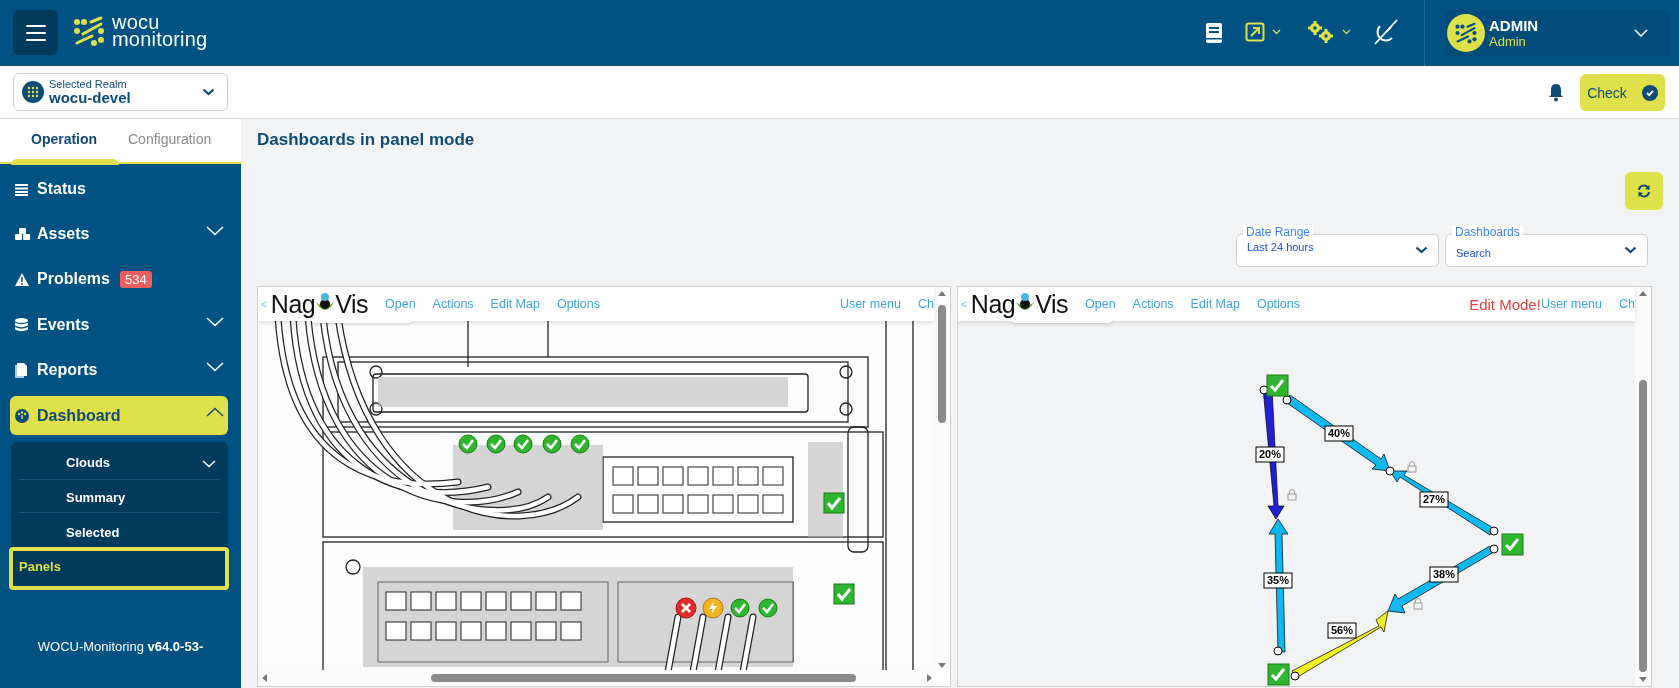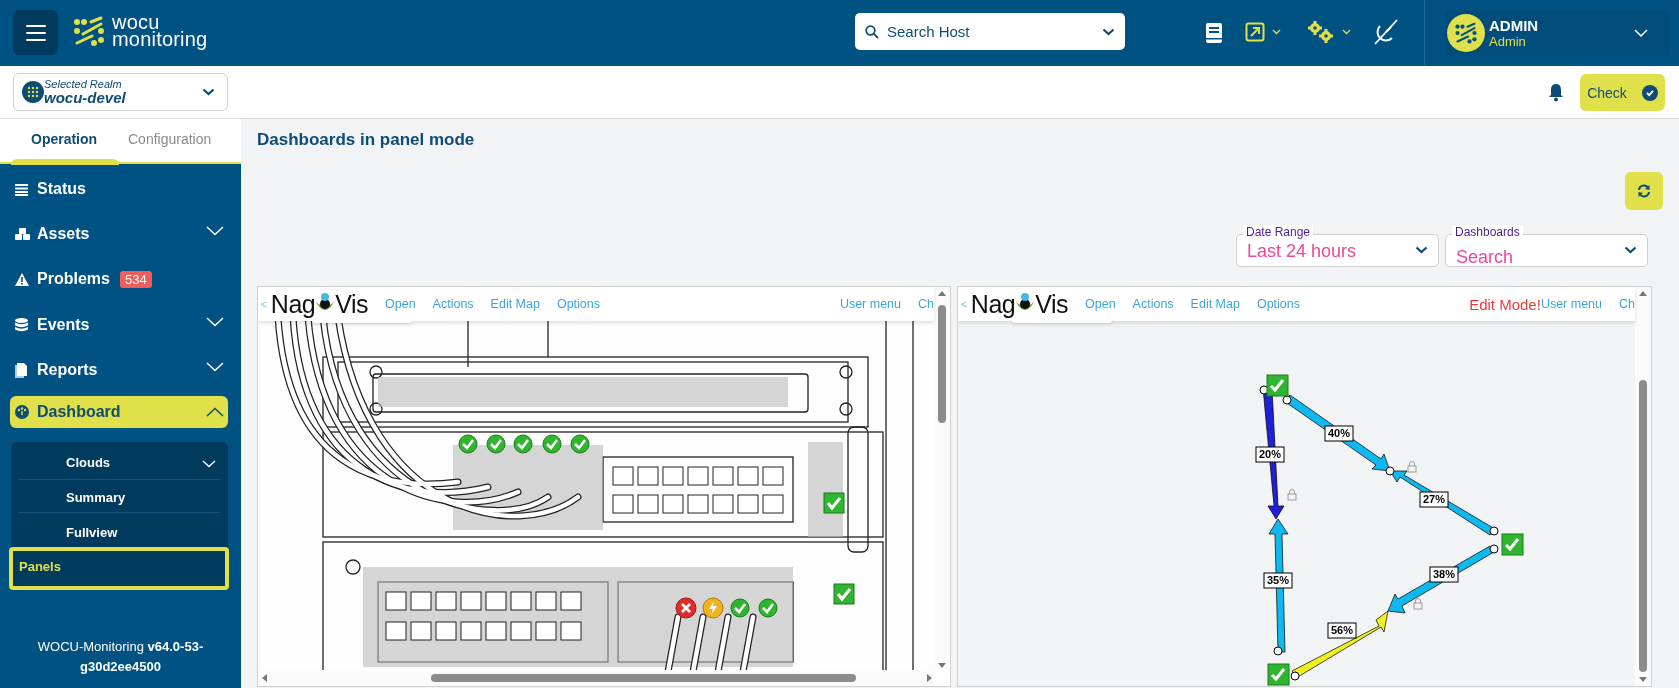--- a/index.html
+++ b/index.html
@@ -19,21 +19,21 @@
   .user-box { position: absolute; left: 1445px; top: 10px; width: 225px; height: 46px; background: #004c7a; border-radius: 6px; display: flex; align-items: center; padding-left: 2px; cursor: pointer; }
   .avatar { width: 38px; height: 38px; border-radius: 50%; background: #dfe04a; display: flex; align-items: center; justify-content: center; }
   .user-name { margin-left: 4px; }
   .user-name .n1 { color: #fff; font-weight: bold; font-size: 15px; line-height: 16px; }
   .user-name .n2 { color: #dfe04a; font-size: 13px; line-height: 15px; }
 
   
   .subbar { position: absolute; left: 0; top: 66px; width: 1679px; height: 53px; background: #fff; border-bottom: 1px solid #dcdcdc; }
   .realm { position: absolute; left: 13px; top: 7px; width: 215px; height: 38px; border: 1px solid #cfcfcf; border-radius: 6px; display: flex; align-items: center; padding-left: 8px; cursor: pointer; }
   .realm-dot { width: 22px; height: 22px; border-radius: 50%; background: #0f4c75; display: flex; align-items: center; justify-content: center; }
-  .realm-text { flex: 1; font-style: italic; }
+  .realm-text { margin-left: 5px; flex: 1; }
   .realm-text .l1 { color: #0f4c75; font-size: 11px; line-height: 11px; }
   .realm-text .l2 { color: #0f4c75; font-size: 15px; font-weight: bold; line-height: 15px; }
   .crumbs { position: absolute; left: 258px; top: 8px; color: #0f4c75; font-size: 14px; line-height: 20px; }
   .crumbs .c2 { font-weight: bold; }
   .crumbs .c2 .sep { font-weight: bold; }
   .bell { position: absolute; left: 1548px; top: 17px; cursor: pointer; }
   .check-btn { position: absolute; left: 1580px; top: 8px; width: 85px; height: 37px; background: #dfe04a; border-radius: 6px; display: flex; align-items: center; justify-content: center; gap: 15px; color: #0f4c75; font-size: 14px; cursor: pointer; }
   .check-btn .cc { width: 16px; height: 16px; border-radius: 50%; background: #0f4c75; display: flex; align-items: center; justify-content: center; }
 
   
@@ -51,22 +51,22 @@
   .submenu { position: absolute; left: 11px; top: 323px; width: 217px; height: 133px; background: #003a5d; border-radius: 6px; }
   .sub-item { position: absolute; left: 8px; color: #fff; font-size: 13px; font-weight: bold; cursor: pointer; margin-left: 47px; }
   .sub-sep { position: absolute; left: 8px; width: 201px; height: 1px; background: #13557f; }
   .sub-active { position: absolute; left: 9px; top: 547px; width: 220px; height: 43px; border: 4px solid #dfe04a; border-radius: 4px; background: #003a5d; }
   .version { position: absolute; left: 0; top: 637px; width: 241px; text-align: center; color: #fff; font-size: 13px; line-height: 20px; }
 
   
   .page-title { position: absolute; left: 257px; top: 130px; font-size: 17px; font-weight: bold; color: #0f4c75; }
   .refresh-btn { position: absolute; left: 1625px; top: 172px; width: 38px; height: 38px; background: #dfe04a; border-radius: 6px; display: flex; align-items: center; justify-content: center; cursor: pointer; }
   .select-box { position: absolute; top: 234px; height: 33px; background: #fff; border: 1px solid #cfcfcf; border-radius: 5px; cursor: pointer; }
-  .select-box .lbl { position: absolute; left: 6px; top: -10px; background: #fff; padding: 0 3px; font-size: 12px; color: #4c1d95; }
-  .select-box .val { position: absolute; left: 10px; color: #ec4899; font-size: 18px; }
+  .select-box .lbl { position: absolute; left: 6px; top: -10px; background: #fff; padding: 0 3px; font-size: 12px; color: #3b82f6; }
+  .select-box .val { position: absolute; left: 10px; color: #1d4ed8; font-size: 11px; }
   .select-box .chev { position: absolute; right: 10px; top: 11px; }
 
   
   .panel { position: absolute; top: 286px; height: 401px; background: #fff; border: 1px solid #d0d0d0; overflow: hidden; }
   .nv-header { position: absolute; left: 0; top: 0; right: 16px; height: 34px; background: #fff; box-shadow: 0 2px 4px rgba(0,0,0,0.12); display: flex; align-items: center; z-index: 2; }
   .nv-lt { color: #5bbfe0; font-size: 10px; margin-left: 3px; }
   .nv-logo { display: flex; align-items: center; font-size: 25px; color: #111; margin-left: 4px; letter-spacing: -0.5px; }
   .nv-menu { color: #3aa6d6; font-size: 12.5px; margin-left: 17px; cursor: pointer; }
   .nv-right { position: absolute; right: 0; display: flex; align-items: center; }
   .nv-edit { color: #e33c3c; font-size: 15px; }
@@ -98,30 +98,20 @@
           <circle cx="22" cy="29" r="3" stroke="none"></circle>
           <circle cx="29" cy="26" r="3" stroke="none"></circle>
       </g>
     </svg>
     <div class="logo-text">
         <div>wocu</div>
         <div>monitoring</div>
       </div>
   </div>
 
-  <div class="search-host">
-    <svg width="14" height="14" viewBox="0 0 14 14">
-        <circle cx="5.5" cy="5.5" r="4.3" fill="none" stroke="#0f4c75" stroke-width="1.8"></circle>
-        <line x1="8.7" y1="8.7" x2="13" y2="13" stroke="#0f4c75" stroke-width="1.8"></line>
-      </svg>
-    <span class="txt">Search Host</span>
-    <svg width="13" height="8" viewBox="0 0 13 8">
-        <polyline points="1.5,1.5 6.5,6 11.5,1.5" fill="none" stroke="#0f4c75" stroke-width="2.2"></polyline>
-      </svg>
-  </div>
 
   <svg class="tb-icon" style="position:absolute;left:1205px;top:22px" width="18" height="22" viewBox="0 0 18 22">
       <rect x="1" y="1" width="16" height="20" rx="2" fill="#fff"></rect>
       <rect x="4" y="5" width="10" height="2" fill="#005282"></rect>
       <rect x="4" y="9" width="10" height="2" fill="#005282"></rect>
       <rect x="1" y="16" width="16" height="1.5" fill="#005282"></rect>
     </svg>
 
   <svg style="position:absolute;left:1245px;top:22px" width="20" height="20" viewBox="0 0 20 20">
       <rect x="1.5" y="1.5" width="17" height="17" rx="2" fill="none" stroke="#dfe04a" stroke-width="2"></rect>
@@ -289,21 +279,21 @@
           <rect x="0" y="2" width="9" height="13" opacity="0.7"></rect>
           <path d="M2 0 L9 0 L12 3 L12 13 L2 13 Z"></path>
         </g>
       </svg>
     </span>
   <span>Reports</span>
   <svg class="chev" width="18" height="10" viewBox="0 0 18 10">
       <polyline points="1,1 9,8.5 17,1" fill="none" stroke="#fff" stroke-width="1.5"></polyline>
     </svg>
 </div>
-<div class="nav-item active" style="top:396px;height:32px">
+<div class="nav-item active" style="top:396px;height:39px">
   <span class="ico">
       <svg width="14" height="14" viewBox="0 0 14 14">
         <circle cx="7" cy="7" r="7" fill="#0f4c75"></circle>
         <g fill="#dfe04a">
           <circle cx="4" cy="5" r="1.2"></circle>
           <circle cx="7" cy="3.5" r="1.2"></circle>
           <circle cx="10" cy="5" r="1.2"></circle>
           <rect x="6.3" y="6" width="1.4" height="4"></rect>
         </g>
       </svg>
@@ -315,29 +305,28 @@
 </div>
 
 <div class="submenu" style="top:442px">
   <div class="sub-item" style="top:13px">Clouds</div>
   <svg style="position:absolute;right:12px;top:18px" width="14" height="8" viewBox="0 0 14 8">
       <polyline points="1,1 7,6.5 13,1" fill="none" stroke="#fff" stroke-width="1.4"></polyline>
     </svg>
   <div class="sub-sep" style="top:37px"></div>
   <div class="sub-item" style="top:48px">Summary</div>
   <div class="sub-sep" style="top:70px"></div>
-  <div class="sub-item" style="top:83px">Fullview</div>
+  <div class="sub-item" style="top:83px">Selected</div>
 </div>
 <div class="sub-active">
   <span style="position:absolute;left:6px;top:8px;color:#dfe04a;font-size:13px;font-weight:bold">Panels</span>
 </div>
 
 <div class="version">
   <div><span>WOCU-Monitoring </span><b>v64.0-53-</b></div>
-  <div><b>g30d2ee4500</b></div>
 </div>
 
 <div class="page-title">Dashboards in panel mode</div>
 <div class="refresh-btn">
   <svg width="14" height="14" viewBox="0 0 14 14">
       <path d="M2 6 A5 5 0 0 1 11 3.5" fill="none" stroke="#0f4c75" stroke-width="2"></path>
       <polygon points="12.5,1 12.5,6 8,5" fill="#0f4c75"></polygon>
       <path d="M12 8 A5 5 0 0 1 3 10.5" fill="none" stroke="#0f4c75" stroke-width="2"></path>
       <polygon points="1.5,13 1.5,8 6,9" fill="#0f4c75"></polygon>
     </svg>

